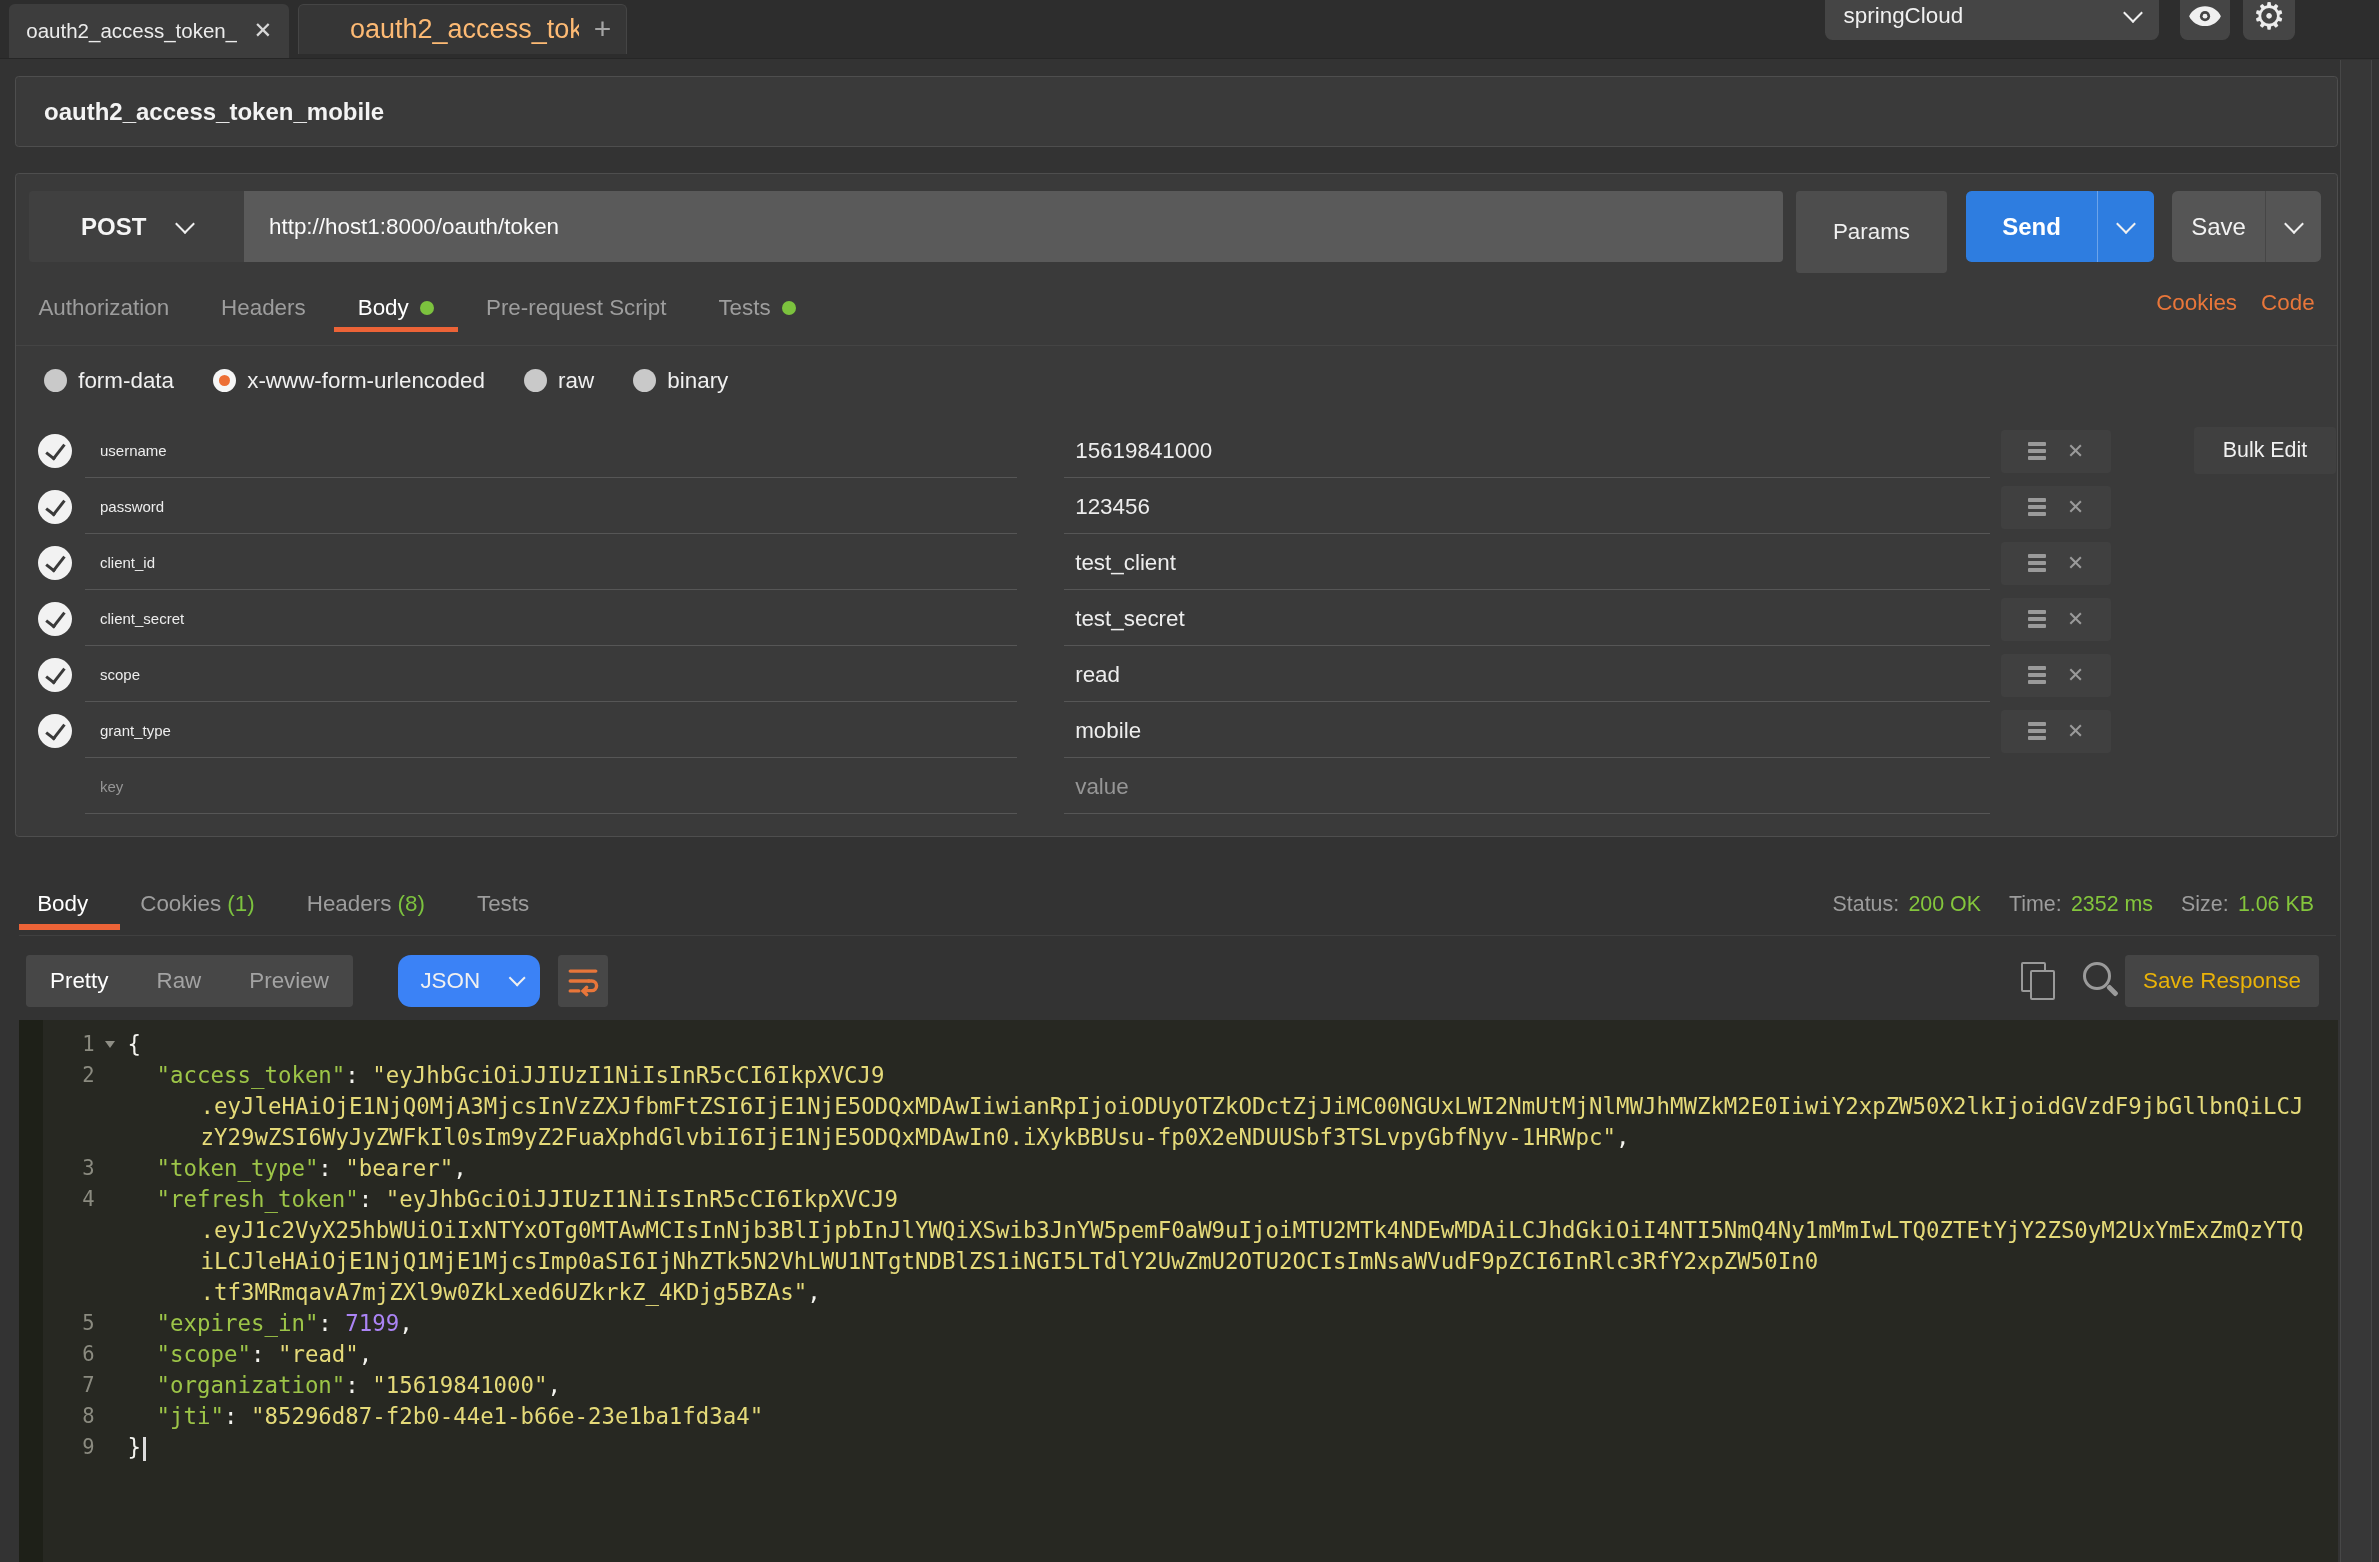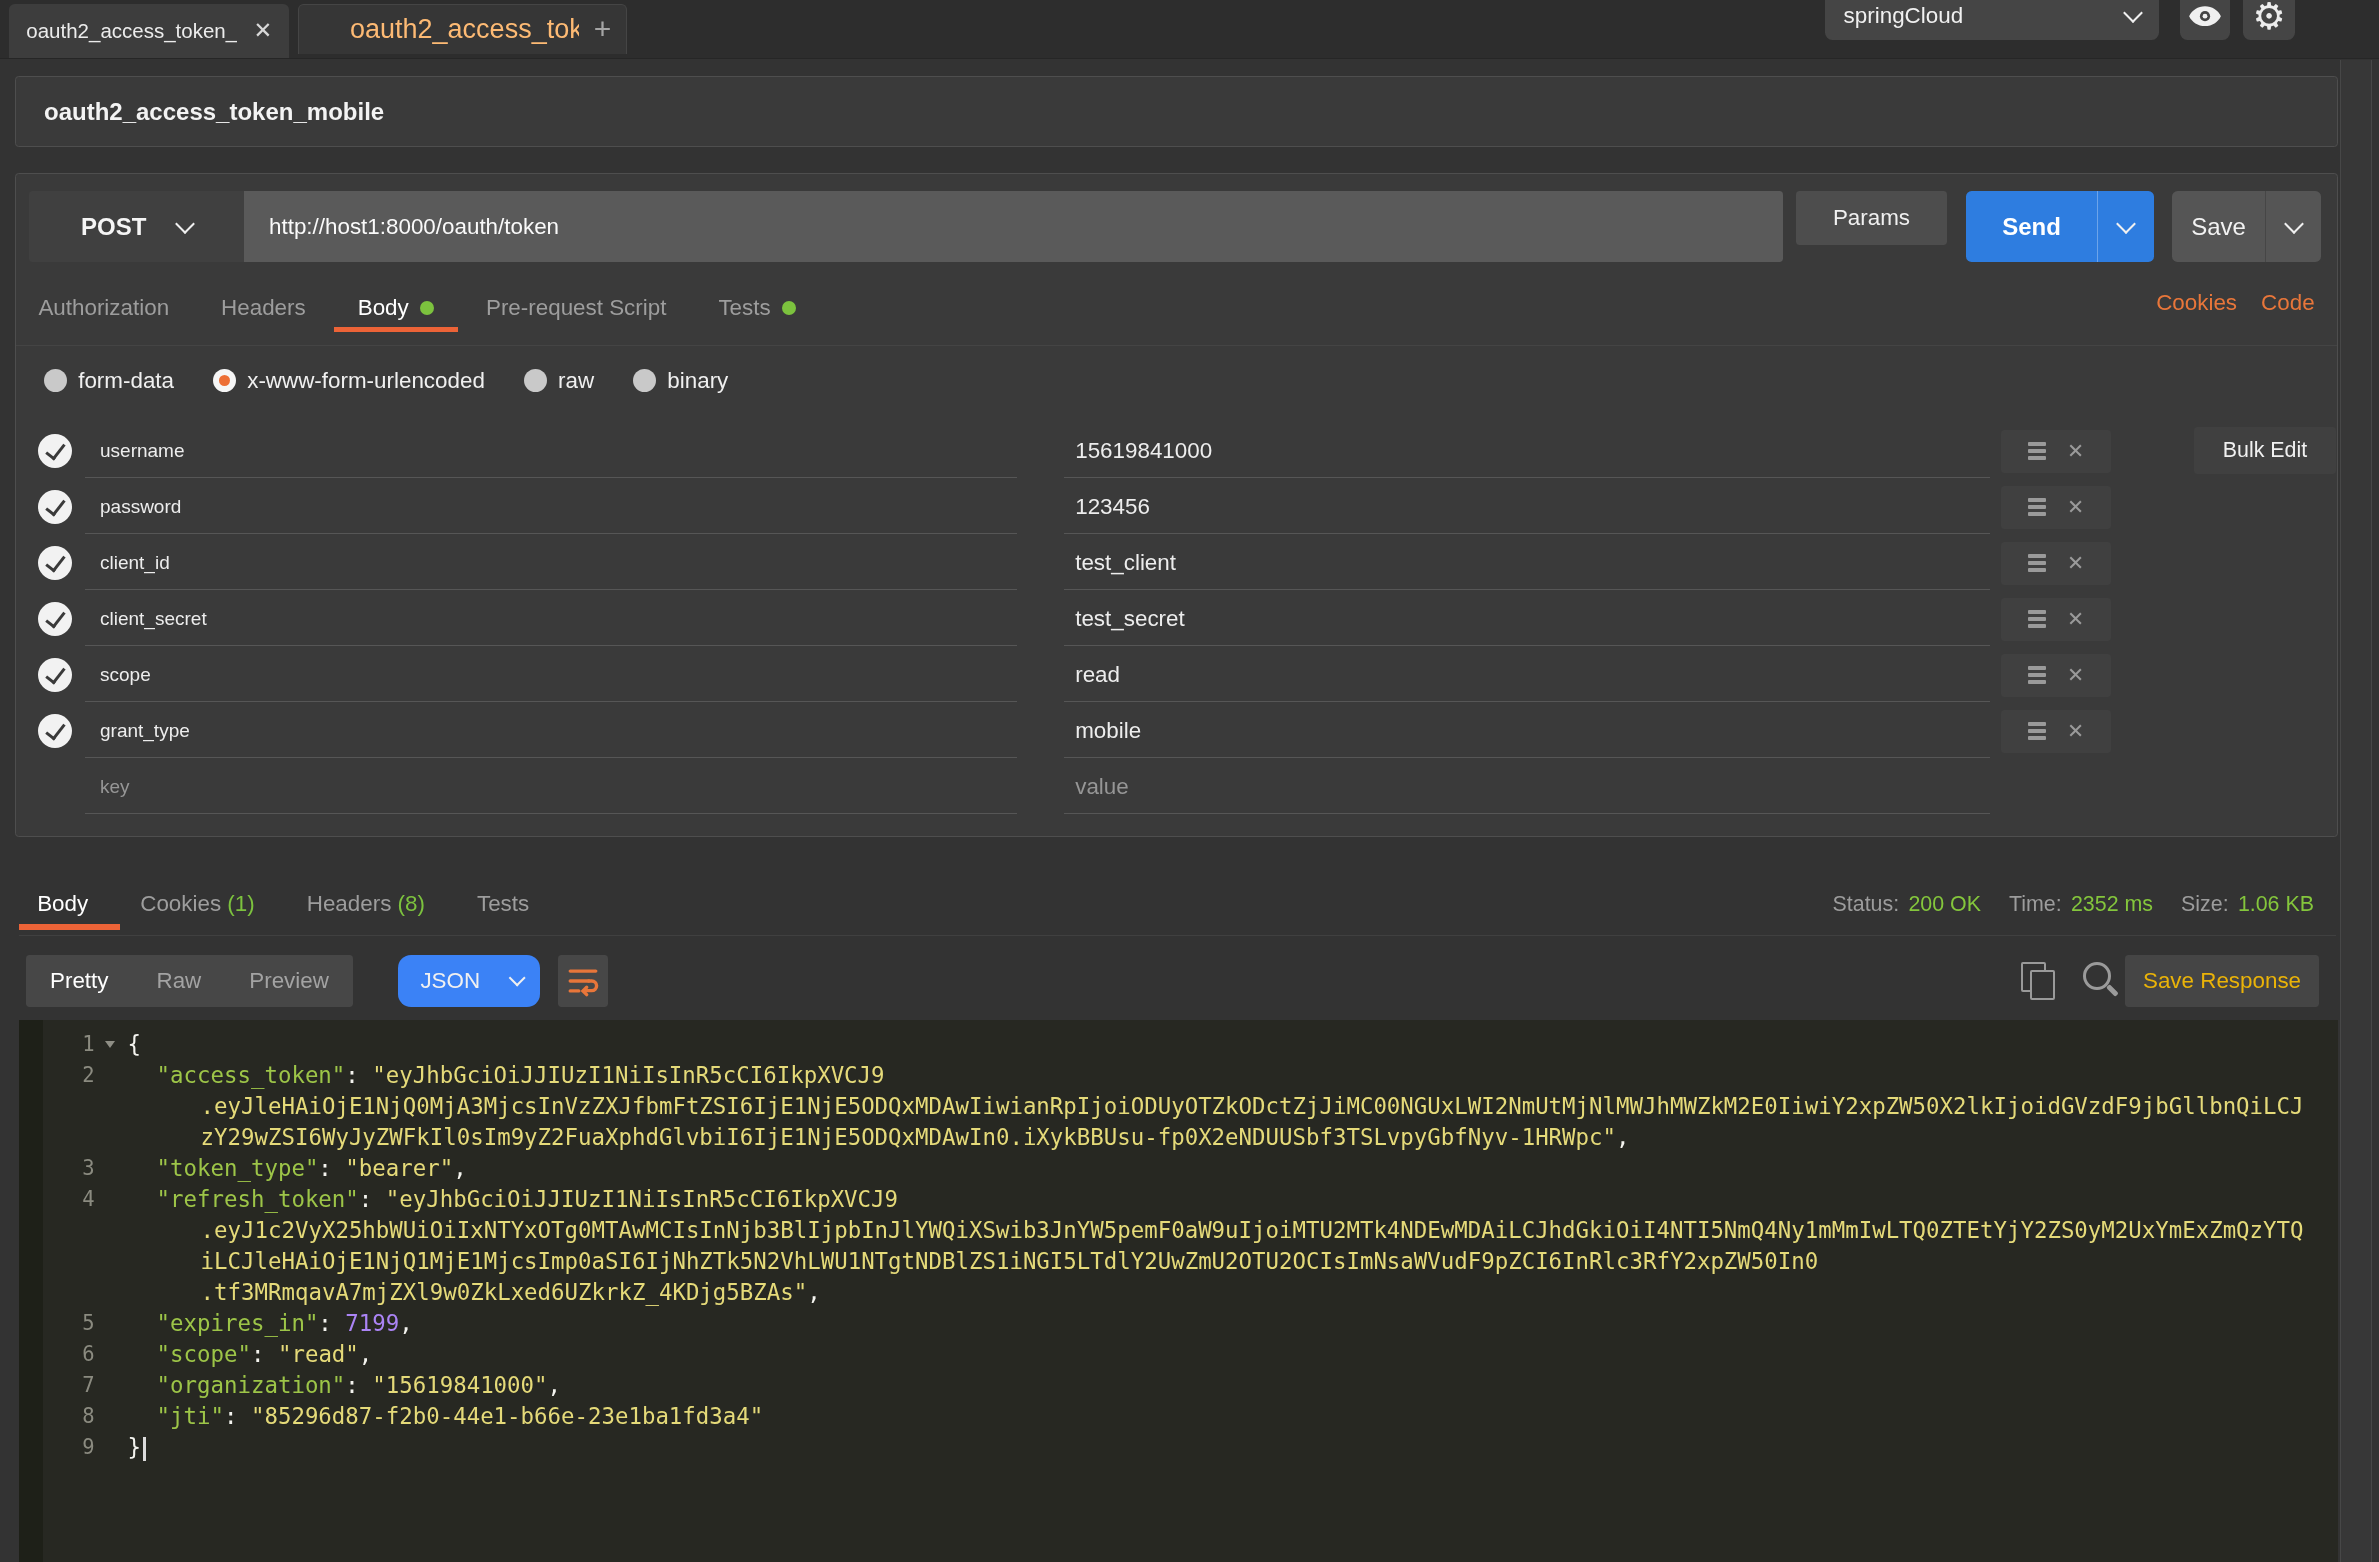--- a/index.html
+++ b/index.html
@@ -30,21 +30,21 @@
   .card{position:absolute;left:15px;width:2323px;background:#3a3a3a;border:0.9px solid #4e4e4e;border-radius:3.7px;box-sizing:border-box;}
   .titlecard{top:76px;height:71px;display:flex;align-items:center;padding-left:28px;}
   .titlecard .rtitle{font-size:24px;font-weight:bold;color:#f3f3f3;}
   .buildercard{top:173px;height:664px;}
   
   .method{position:absolute;left:13px;top:17px;width:216px;height:71px;background:#404040;border-right:0.9px solid #5a5a5a;
           border-radius:3.7px 0 0 3.7px;display:flex;align-items:center;padding-left:52px;box-sizing:border-box;}
   .method .mtext{font-size:24px;font-weight:bold;color:#f5f5f5;margin-right:32px;}
   .urlfield{position:absolute;left:229px;top:17px;width:1538px;height:71px;background:#5a5a5a;border-radius:0 3.7px 3.7px 0;
             display:flex;align-items:center;padding-left:24px;font-size:22.4px;color:#fafafa;box-sizing:border-box;}
-  .paramsbtn{position:absolute;left:1780px;top:17px;width:151px;height:54px;background:#4d4d4d;border-radius:3.7px;
+  .paramsbtn{position:absolute;left:1780px;top:17px;width:151px;height:82px;background:#4d4d4d;border-radius:3.7px;
              display:flex;align-items:center;justify-content:center;font-size:22.4px;color:#f0f0f0;}
   .sendbtn{position:absolute;left:1950px;top:17px;width:188px;height:71px;background:#2e7de0;border-radius:5.6px;display:flex;}
   .sendbtn .smain{width:131px;display:flex;align-items:center;justify-content:center;font-size:24px;font-weight:bold;color:#fff;
                   border-right:0.9px solid rgba(255,255,255,0.3);}
   .sendbtn .sarrow{flex:1;display:flex;align-items:center;justify-content:center;}
   .savebtn{position:absolute;left:2156px;top:17px;width:149px;height:71px;background:#555555;border-radius:5.6px;display:flex;}
   .savebtn .smain{width:93px;display:flex;align-items:center;justify-content:center;font-size:24px;color:#f2f2f2;
                   border-right:0.9px solid #464646;}
   .savebtn .sarrow{flex:1;display:flex;align-items:center;justify-content:center;}
   
@@ -62,21 +62,21 @@
   .rd{width:23px;height:23px;border-radius:50%;background:#c9c9c9;}
   .rd.sel{background:#f6f6f6;position:relative;}
   .rd.sel::after{content:"";position:absolute;inset:5.6px;border-radius:50%;background:#ed6f35;}
   
   .kv{position:absolute;left:0;right:0;top:249px;}
   .kvrow{position:relative;height:56px;}
   .cb{position:absolute;left:22.4px;top:11.2px;width:34px;height:34px;border-radius:50%;background:#f2f2f2;}
   .cb::after{content:"";position:absolute;left:12px;top:5.6px;width:7.5px;height:16px;border-right:3.7px solid #3a3a3a;
              border-bottom:3.7px solid #3a3a3a;transform:rotate(38deg);}
   .kvkey{position:absolute;left:69px;width:932px;height:55px;line-height:55px;padding-left:15px;
-         border-bottom:0.9px solid #565656;font-size:19px;color:#ededed;box-sizing:border-box;}
+         border-bottom:0.9px solid #565656;font-size:15px;color:#ededed;box-sizing:border-box;}
   .kvval{position:absolute;left:1048px;width:926px;height:55px;line-height:55px;padding-left:11.2px;
          border-bottom:0.9px solid #565656;font-size:22.4px;color:#ededed;box-sizing:border-box;}
   .ph{color:#969696;}
   .kvhandle{position:absolute;left:1985px;top:6.5px;width:110px;height:43px;background:#404040;border-radius:3.7px;
             display:flex;align-items:center;justify-content:center;gap:20.5px;}
   .hmb{display:flex;flex-direction:column;gap:3.7px;}
   .hmb i{width:18.6px;height:3.3px;background:#9a9a9a;border-radius:0.9px;}
   .hx{font-size:20.5px;color:#9a9a9a;line-height:1;}
   .bulkedit{position:absolute;left:2178px;top:253px;width:142px;height:47px;background:#404040;border-radius:3.7px;
             display:flex;align-items:center;justify-content:center;font-size:21.4px;color:#f0f0f0;}

